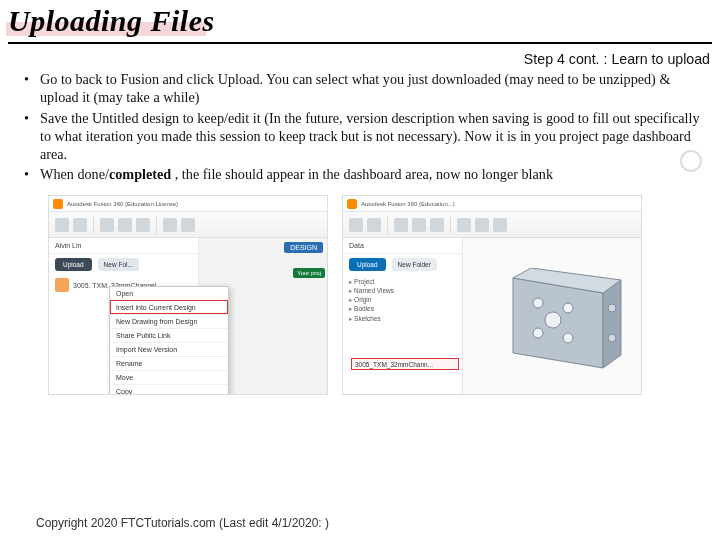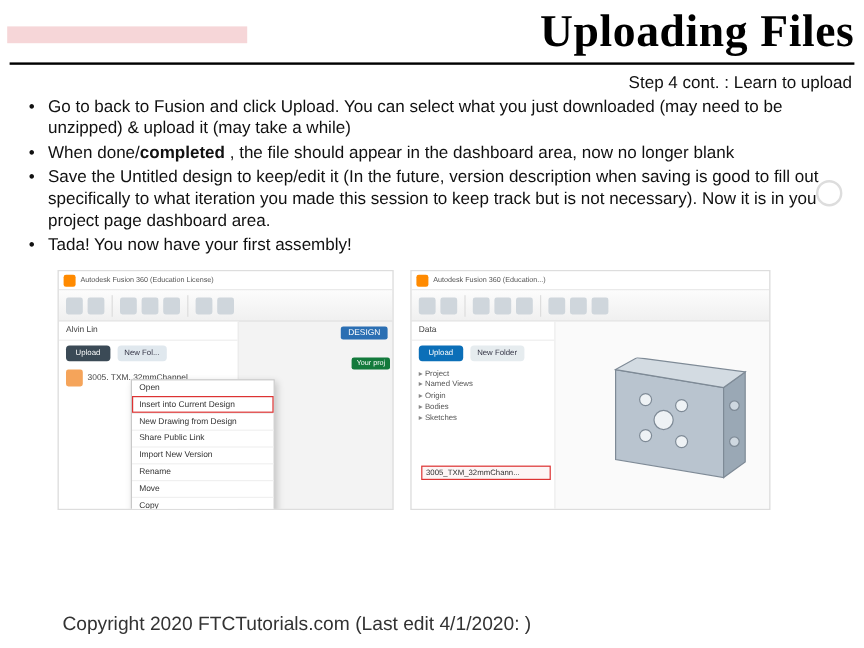--- a/index.html
+++ b/index.html
@@ -1,23 +1,23 @@
 <!DOCTYPE html>
 <html><head>
 <meta charset="utf-8">
 <style>
   * { margin: 0; padding: 0; box-sizing: border-box; }
   body { width: 720px; height: 540px; background: #fff; font-family: "Century Gothic", Futura, sans-serif; position: relative; overflow: hidden; }
   .title-wrap { position: relative; padding: 4px 8px 0 8px; }
   .title-highlight { position: absolute; left: 6px; top: 22px; width: 200px; height: 14px; background: #f6d6d8; z-index: 0; }
-  .title { position: relative; font-family: Georgia, "Times New Roman", serif; font-weight: 700; font-size: 38px; color: #000; z-index: 1; letter-spacing: 0.5px; text-align: right; }
+  .title { position: relative; font-family: Georgia, "Times New Roman", serif; font-style: italic; font-weight: 700; font-size: 30px; color: #000; z-index: 1; letter-spacing: 0.5px; }
   .underline { height: 2px; background: #000; margin: 4px 8px 6px 8px; }
   .content { padding: 0 10px 0 10px; font-size: 14.2px; line-height: 1.28; color: #111; }
   .step { margin-bottom: 2px; text-align: right; }
-  ul.bullets { list-style: none; padding-left: 30px; }
+  ul.bullets { list-style: none; padding-left: 30px; font-family: Liberation Serif, serif; }
   ul.bullets li { position: relative; margin-bottom: 2px; }
   ul.bullets li::before { content: "•"; position: absolute; left: -16px; top: 0; }
   .bold { font-weight: 700; }
   .screens { display: flex; gap: 14px; padding: 10px 20px 0 48px; }
   .shot { background: #f3f3f3; border: 1px solid #ddd; position: relative; overflow: hidden; }
   .shot1 { width: 280px; height: 200px; }
   .shot2 { width: 300px; height: 200px; }
   .topbar { height: 16px; background: #fff; border-bottom: 1px solid #e5e5e5; display: flex; align-items: center; gap: 4px; padding: 0 4px; }
   .f-icon { width: 10px; height: 10px; background: #ff8a00; border-radius: 2px; }
   .app-title { font-size: 6px; color: #555; }
@@ -39,39 +39,38 @@
   .proj-badge { position: absolute; right: 2px; top: 72px; background: #137a3c; color: #fff; font-size: 6px; padding: 2px 4px; border-radius: 2px; }
   .shot2 .leftpanel { width: 120px; }
   .lp-btns2 { display: flex; gap: 6px; padding: 4px 6px; }
   .btn-upload2 { background: #0b6fb8; color: #fff; font-size: 6.5px; padding: 3px 8px; border-radius: 3px; }
   .btn-nf { background: #e6ecef; color: #334; font-size: 6.5px; padding: 3px 6px; border-radius: 3px; }
   .lp-tree { padding: 2px 6px; font-size: 6.5px; color: #555; line-height: 1.4; }
   .lp-tree .node::before { content: "▸ "; color: #888; }
   .lp-sel { position: absolute; left: 8px; top: 120px; width: 108px; height: 12px; border: 1.5px solid #d33; background: rgba(210,50,50,.05); font-size: 6.5px; color: #333; padding-left: 3px; line-height: 12px; }
   .view3d { position: absolute; left: 120px; top: 42px; right: 0; bottom: 0; background: #fafafa; }
   .part { position: absolute; left: 30px; top: 30px; width: 130px; height: 120px; }
-  .copyright { position: absolute; left: 52px; bottom: 10px; font-size: 16px; color: #333; }
+  .copyright { position: absolute; left: 36px; bottom: 10px; font-size: 12px; color: #333; }
   .circle-deco { position: absolute; right: 18px; top: 150px; width: 22px; height: 22px; border: 2px solid #ddd; border-radius: 50%; }
 </style>
 </head>
 <body>
 
 <div class="title-wrap">
   <div class="title-highlight"></div>
   <div class="title">Uploading Files</div>
 </div>
 <div class="underline"></div>
 
 <div class="content">
   <div class="step">Step 4 cont. : Learn to upload</div>
   <ul class="bullets">
     <li><span>Go to back to Fusion and click Upload. You can select what you just downloaded (may need to be unzipped) &amp; upload it (may take a while)</span></li>
+    <li><span>Save the Untitled design to keep/edit it (In the future, version description when saving is good to fill out specifically to what iteration you made this session to keep track but is not necessary). Now it is in you project page dashboard area.</span></li>
     <li><span>When done/</span><span class="bold">completed</span><span> , the file should appear in the dashboard area, now no longer blank</span></li>
-    <li><span>Save the Untitled design to keep/edit it (In the future, version description when saving is good to fill out specifically to what iteration you made this session to keep track but is not necessary). Now it is in you project page dashboard area.</span></li>
-    <li><span>Tada! You now have your first assembly!</span></li>
   </ul>
 </div>
 
 <div class="circle-deco"></div>
 
 <div class="screens">
 
   <div class="shot shot1">
     <div class="topbar">
       <div class="f-icon"></div>

